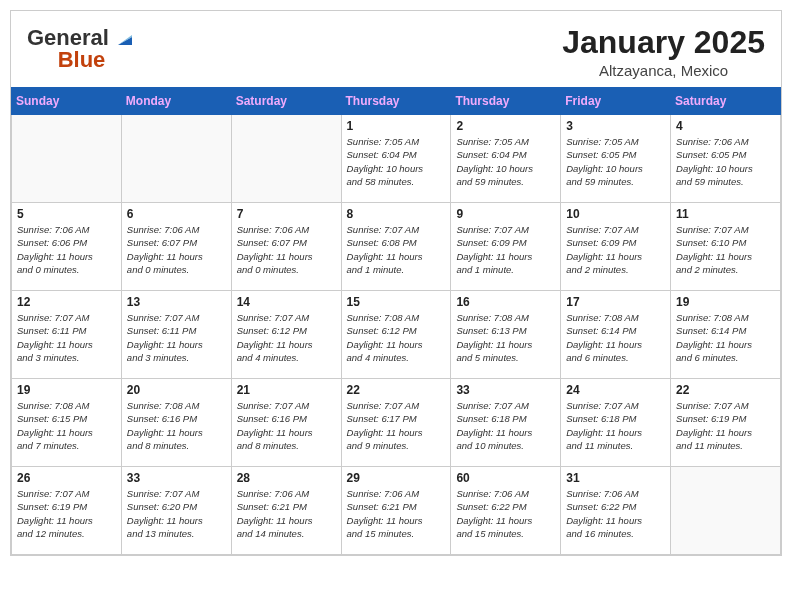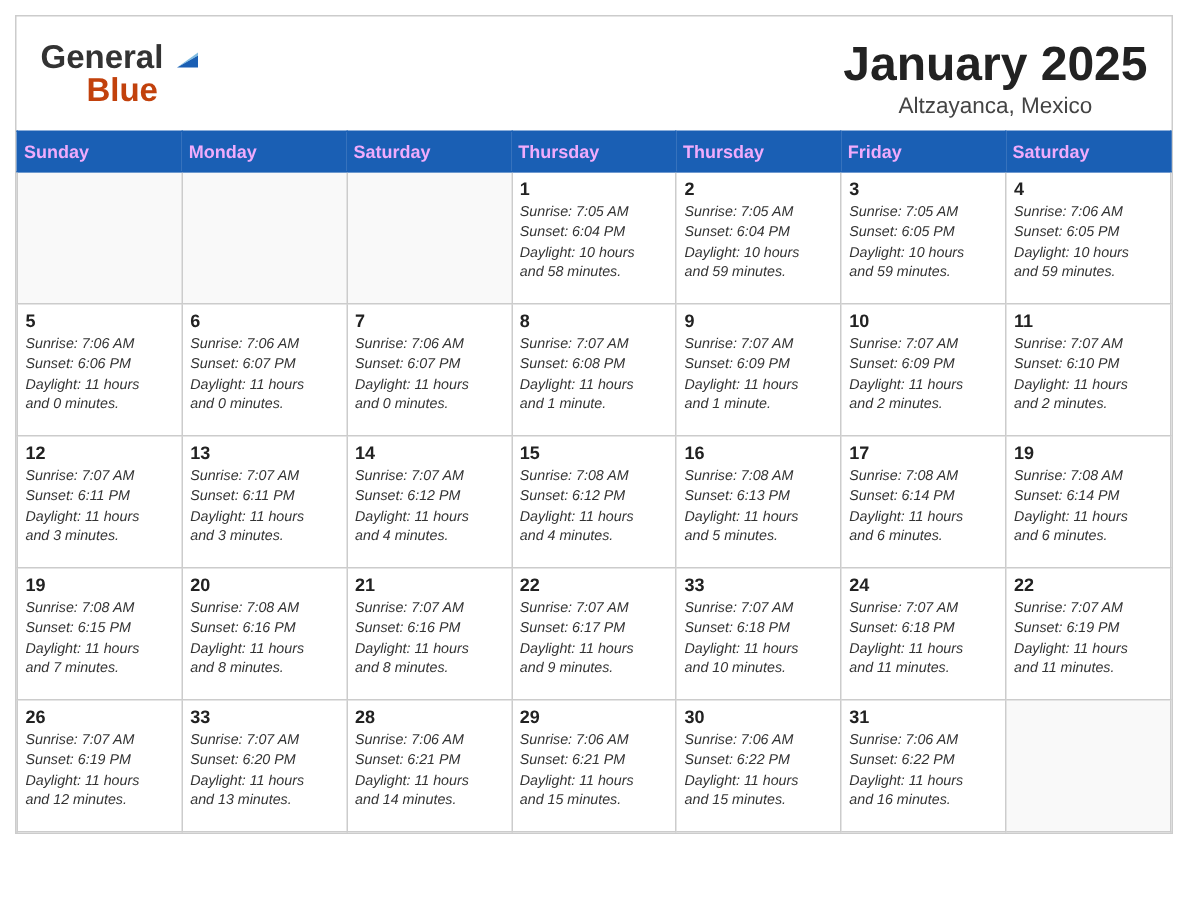--- a/index.html
+++ b/index.html
@@ -325,21 +325,21 @@
 and 14 minutes.</div>
           </td>
           <td>
             <div class="day-number">29</div>
             <div class="day-info" style="white-space: pre-line;">Sunrise: 7:06 AM
 Sunset: 6:21 PM
 Daylight: 11 hours
 and 15 minutes.</div>
           </td>
           <td>
-            <div class="day-number">30</div>
+            <div class="day-number">60</div>
             <div class="day-info" style="white-space: pre-line;">Sunrise: 7:06 AM
 Sunset: 6:22 PM
 Daylight: 11 hours
 and 15 minutes.</div>
           </td>
           <td>
             <div class="day-number">31</div>
             <div class="day-info" style="white-space: pre-line;">Sunrise: 7:06 AM
 Sunset: 6:22 PM
 Daylight: 11 hours

